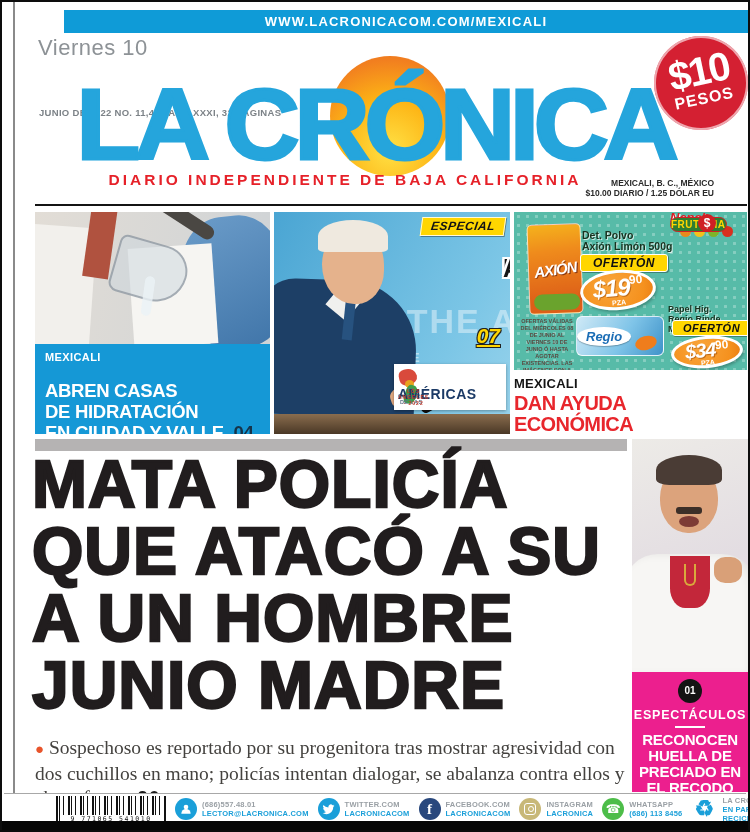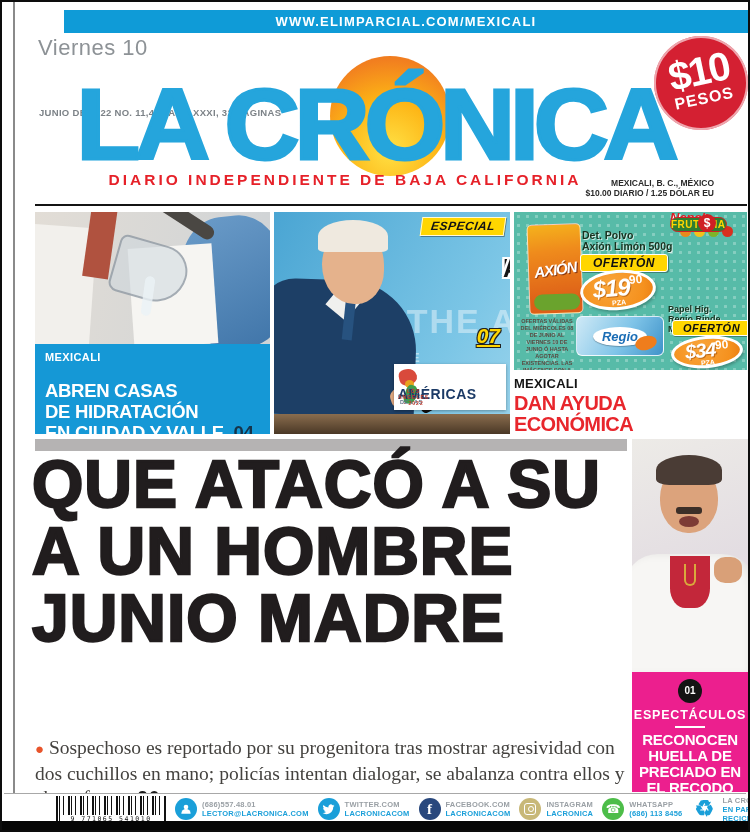--- a/index.html
+++ b/index.html
@@ -145,21 +145,21 @@
   .store-fruits { position:relative; margin-top:8px; height:16px; }
   .store-fruits i { position:absolute; top:2px; width:11px; height:11px; border-radius:50%; display:block; }
   .fr1 { left:10px; background:#e98a1c; } .fr2 { left:24px; background:#f3c21c; }
   .fr3 { left:38px; background:#7fb32a; } .fr4 { left:52px; background:#d8301f; }
   .store-script { position:relative; font-size:13px; font-weight:bold; font-style:italic;
     color:#d81f26; text-shadow:1px 1px 0 #fff; margin-top:-6px; }
   .store-pill { position:relative; background:#2f7d32; border:1px solid #cf1f24; border-radius:8px;
     color:#ffd600; font-size:10px; font-weight:bold; letter-spacing:.5px; padding:1px 0; margin-top:1px; }
   .regio-pack { left:62px; top:104px; width:88px; height:40px; border-radius:6px;
     background:linear-gradient(120deg,#cfe9f6 0%,#7fc4e8 55%,#3f93c9 100%);
-    border:1px solid rgba(255,255,255,.8); display:flex; align-items:center; justify-content:center; }
+    border:1px solid rgba(255,255,255,.8); display:flex; align-items:center; }
   .regio-swirl { position:absolute; right:6px; bottom:5px; width:22px; height:14px;
     background:#ef7d1c; border-radius:50%; transform:rotate(-15deg); }
   .regio-brand { background:#fff; border-radius:50%; padding:2px 9px; color:#1b6db5;
     font-size:13px; font-weight:bold; font-style:italic; box-shadow:0 1px 1px rgba(0,0,0,.25); }
   .ad-name2 { left:154px; top:92px; font-size:9px; font-weight:bold; color:#17321f;
     line-height:10px; text-shadow:1px 1px 0 rgba(255,255,255,.7); }
   .of2 { left:158px; top:108px; font-size:11px; padding:1px 10px; }
   .disclaimer { left:5px; top:106px; width:56px; font-size:5.5px; line-height:7px;
     font-weight:bold; color:#5a4a42; text-align:center; }
 
@@ -232,21 +232,21 @@
   .ig-cam::after { content:""; position:absolute; left:2.4px; top:2.4px; width:4px; height:4px;
     border:1.4px solid #fff; border-radius:50%; }
   .bottom-bar { left:0; right:0; bottom:0; height:9px; background:#050505; }
 </style>
 </head>
 <body>
 
 <div class="page">
   <div class="abs spine"></div>
 
-  <div class="abs url-banner">WWW.ELIMPARCIAL.COM/MEXICALI</div>
+  <div class="abs url-banner">WWW.LACRONICACOM.COM/MEXICALI</div>
   <div class="abs day">Viernes 10</div>
   <div class="abs edition">JUNIO DE 2022 NO. 11,423 AÑO XXXI, 32 PÁGINAS</div>
   <div class="abs sun"></div>
   <div class="abs logo">LA CRÓNICA</div>
   <div class="abs price-badge">
     <div class="amt">$10</div>
     <div class="unit">PESOS</div>
   </div>
   <div class="abs tagline">DIARIO INDEPENDIENTE DE BAJA CALIFORNIA</div>
   <div class="abs loc">
@@ -361,20 +361,21 @@
       <div class="hl">
         <span>DAN AYUDA ECONÓMICA</span><br>
         
         
       </div>
     </div>
   </div>
 
   <div class="abs gray-bar"></div>
   <div class="abs main-hl">
+    <div>MATA POLICÍA</div>
     <div>QUE ATACÓ A SU</div>
     <div>A UN HOMBRE</div>
     <div>JUNIO MADRE</div>
   </div>
   <p class="abs deck">
     <span class="bullet">●</span>
     <span>Sospechoso es reportado por su progenitora tras mostrar agresividad con dos cuchillos en mano; policías intentan dialogar, se abalanza contra ellos y abren fuego.</span>
     <span class="pg">20</span>
   </p>
 

